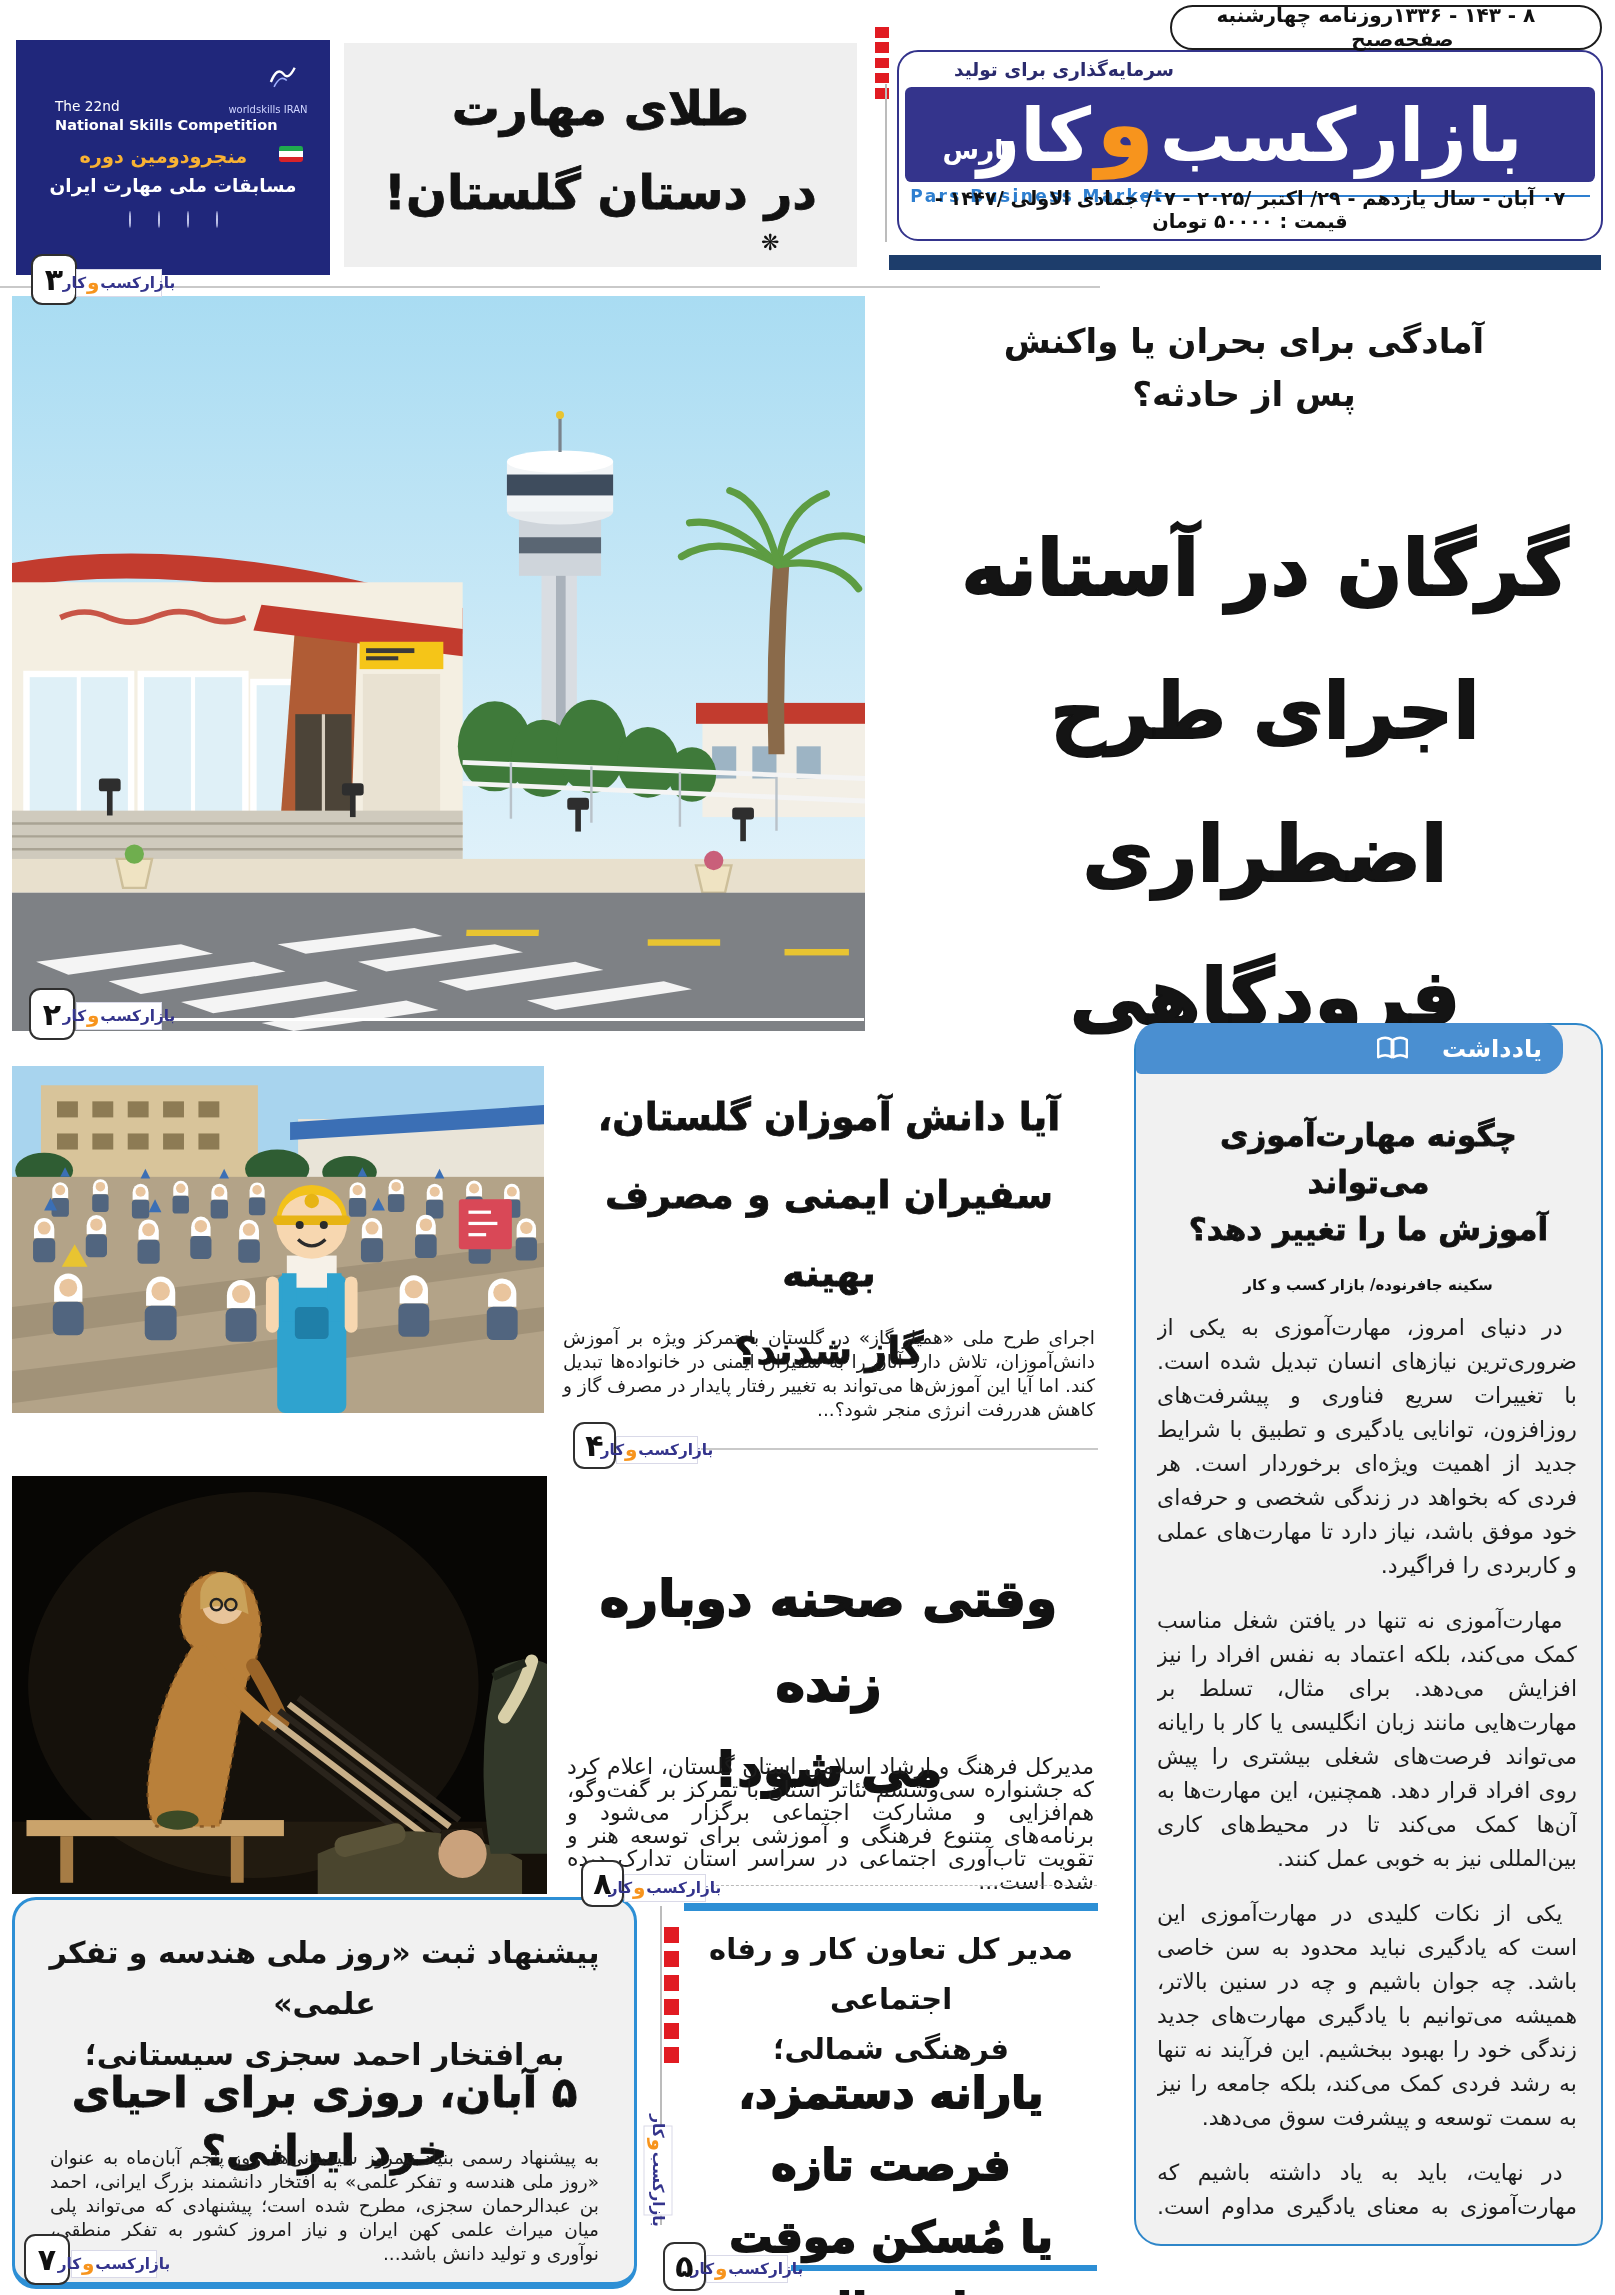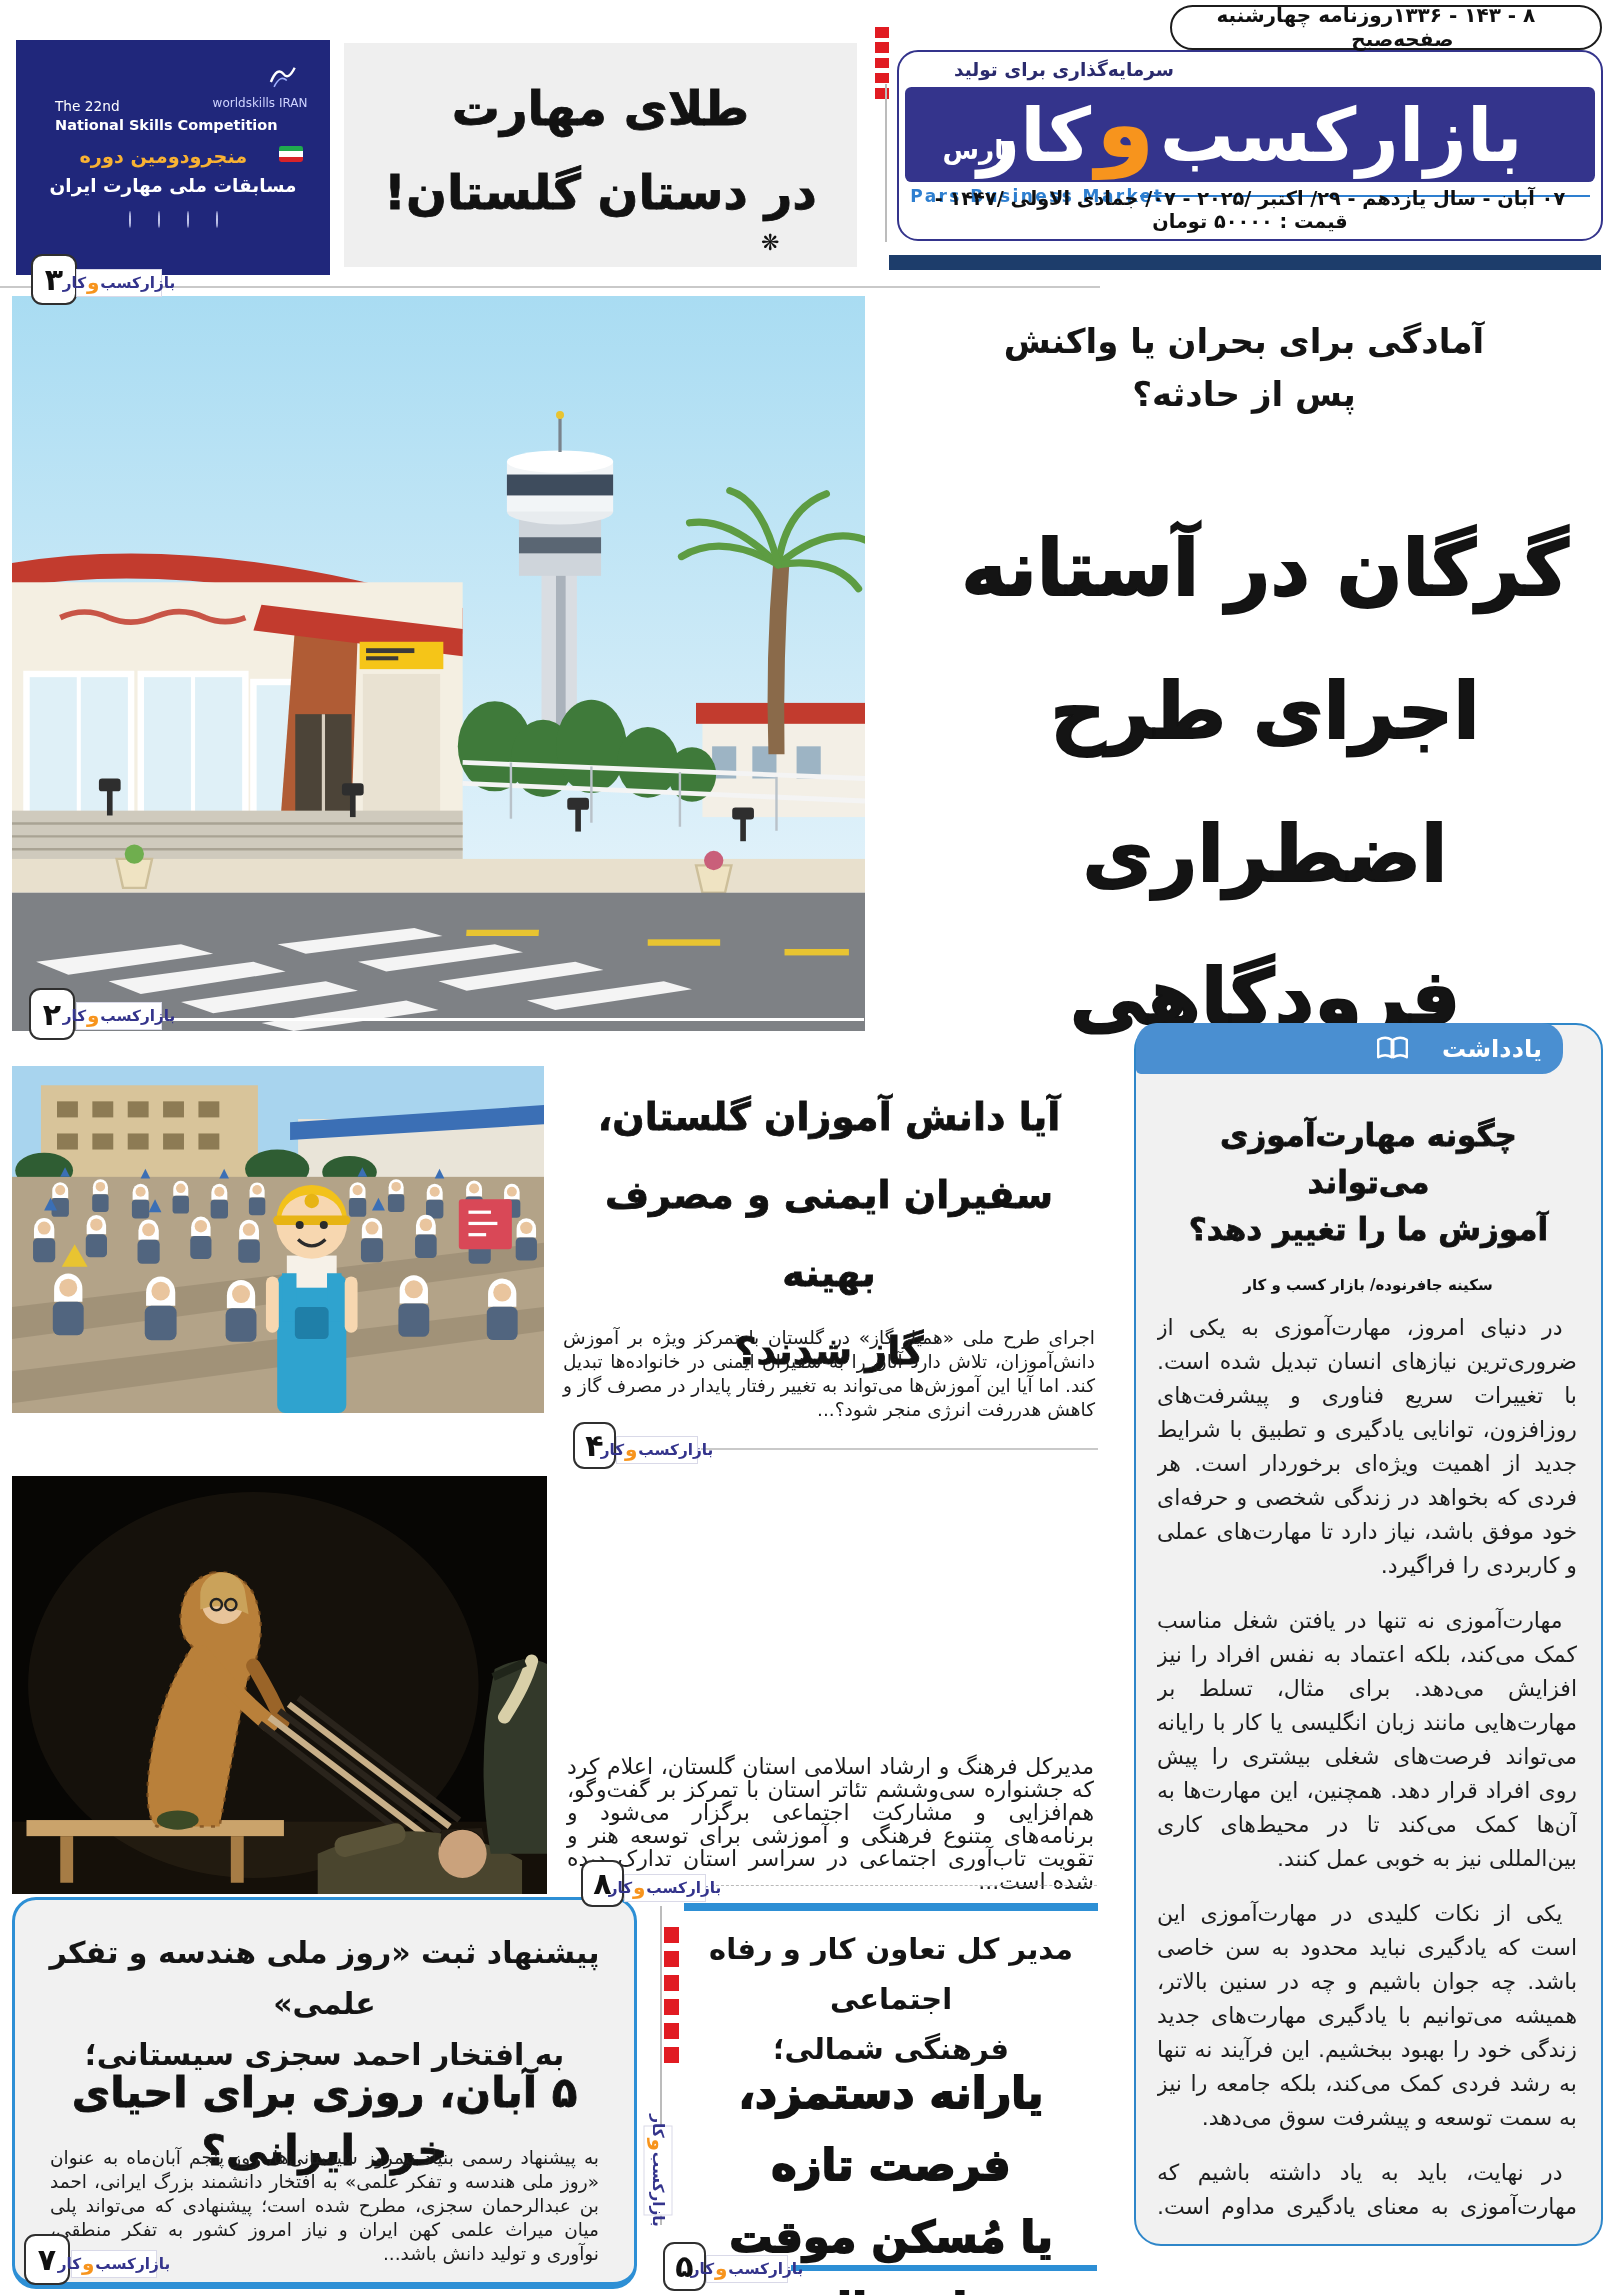--- a/index.html
+++ b/index.html
@@ -112,21 +112,21 @@
         <i style="background:#ffffff;"></i>
         <i style="background:#d8232a;"></i>
     </span>
     <div class="fa2 fa">مسابقات ملی مهارت ایران</div>
     <div class="plogos">
       <span><span class="pl"></span><span class="cap"></span></span>
       <span><span class="pl"></span><span class="cap"></span></span>
       <span><span class="pl"></span><span class="cap"></span></span>
       <span><span class="pl"></span><span class="cap"></span></span>
     </div>
-    <div style="position:absolute;right:22.5px;top:56px;font-size:12px;color:#cfd4ff;">worldskills IRAN</div>
+    <div style="position:absolute;right:22.5px;top:64px;font-size:10px;color:#cfd4ff;">worldskills IRAN</div>
   </div>
 
   <div class="abs badge" style="left:31px;top:254px;width:42px;height:47px;">۳</div>
   <div class="abs minilogo" style="left:76px;top:269px;width:84px;height:26px;">
     <b>بازارکسب</b>
       <i>و</i>
       <b>کار</b>
   </div>
 
   <div class="abs leadbox">
@@ -470,20 +470,24 @@
     <path d="M380 470 q80 -36 150 -26 q60 8 104 34 l0 42 -254 0 Z" fill="#4a452e"></path>
     <circle cx="560" cy="470" r="30" fill="#caa27c"></circle>
     <path d="M532 462 a30 30 0 0 1 56 -6 l-4 -18 -50 2 Z" fill="#241d14"></path>
     <rect x="400" y="440" width="90" height="26" rx="12" fill="#5a5338" transform="rotate(-14 445 453)"></rect>
 
     <path d="M600 240 q40 -20 65 -6 l0 236 -70 0 q-20 -120 5 -230 Z" fill="#33392a"></path>
     <path d="M612 300 q26 -40 34 -70" stroke="#d8cfa8" stroke-width="16" fill="none" stroke-linecap="round"></path>
     <path d="M598 250 l40 -18" stroke="#20251a" stroke-width="10"></path>
   </svg>
 
+  <div class="abs theahead hl center stroke2">
+    <div>وقتی صحنه دوباره زنده</div>
+    <div>می شود!</div>
+  </div>
   <div class="abs bodytxt theabody fa">مدیرکل فرهنگ و ارشاد اسلامی استان گلستان، اعلام کرد که جشنواره سی‌وششم تئاتر استان با تمرکز بر گفت‌وگو، هم‌افزایی و مشارکت اجتماعی برگزار می‌شود و برنامه‌های متنوع فرهنگی و آموزشی برای توسعه هنر و تقویت تاب‌آوری اجتماعی در سراسر استان تدارک دیده شده است...</div>
 
   <div class="abs badge" style="left:581px;top:1860px;width:39px;height:43px;">۸</div>
   <div class="abs minilogo" style="left:624px;top:1874px;width:80px;height:26px;">
     <b>بازارکسب</b>
       <i>و</i>
       <b>کار</b>
   </div>
   <div class="abs dashline" style="left:711px;top:1885px;width:386px;height:0;"></div>
 

